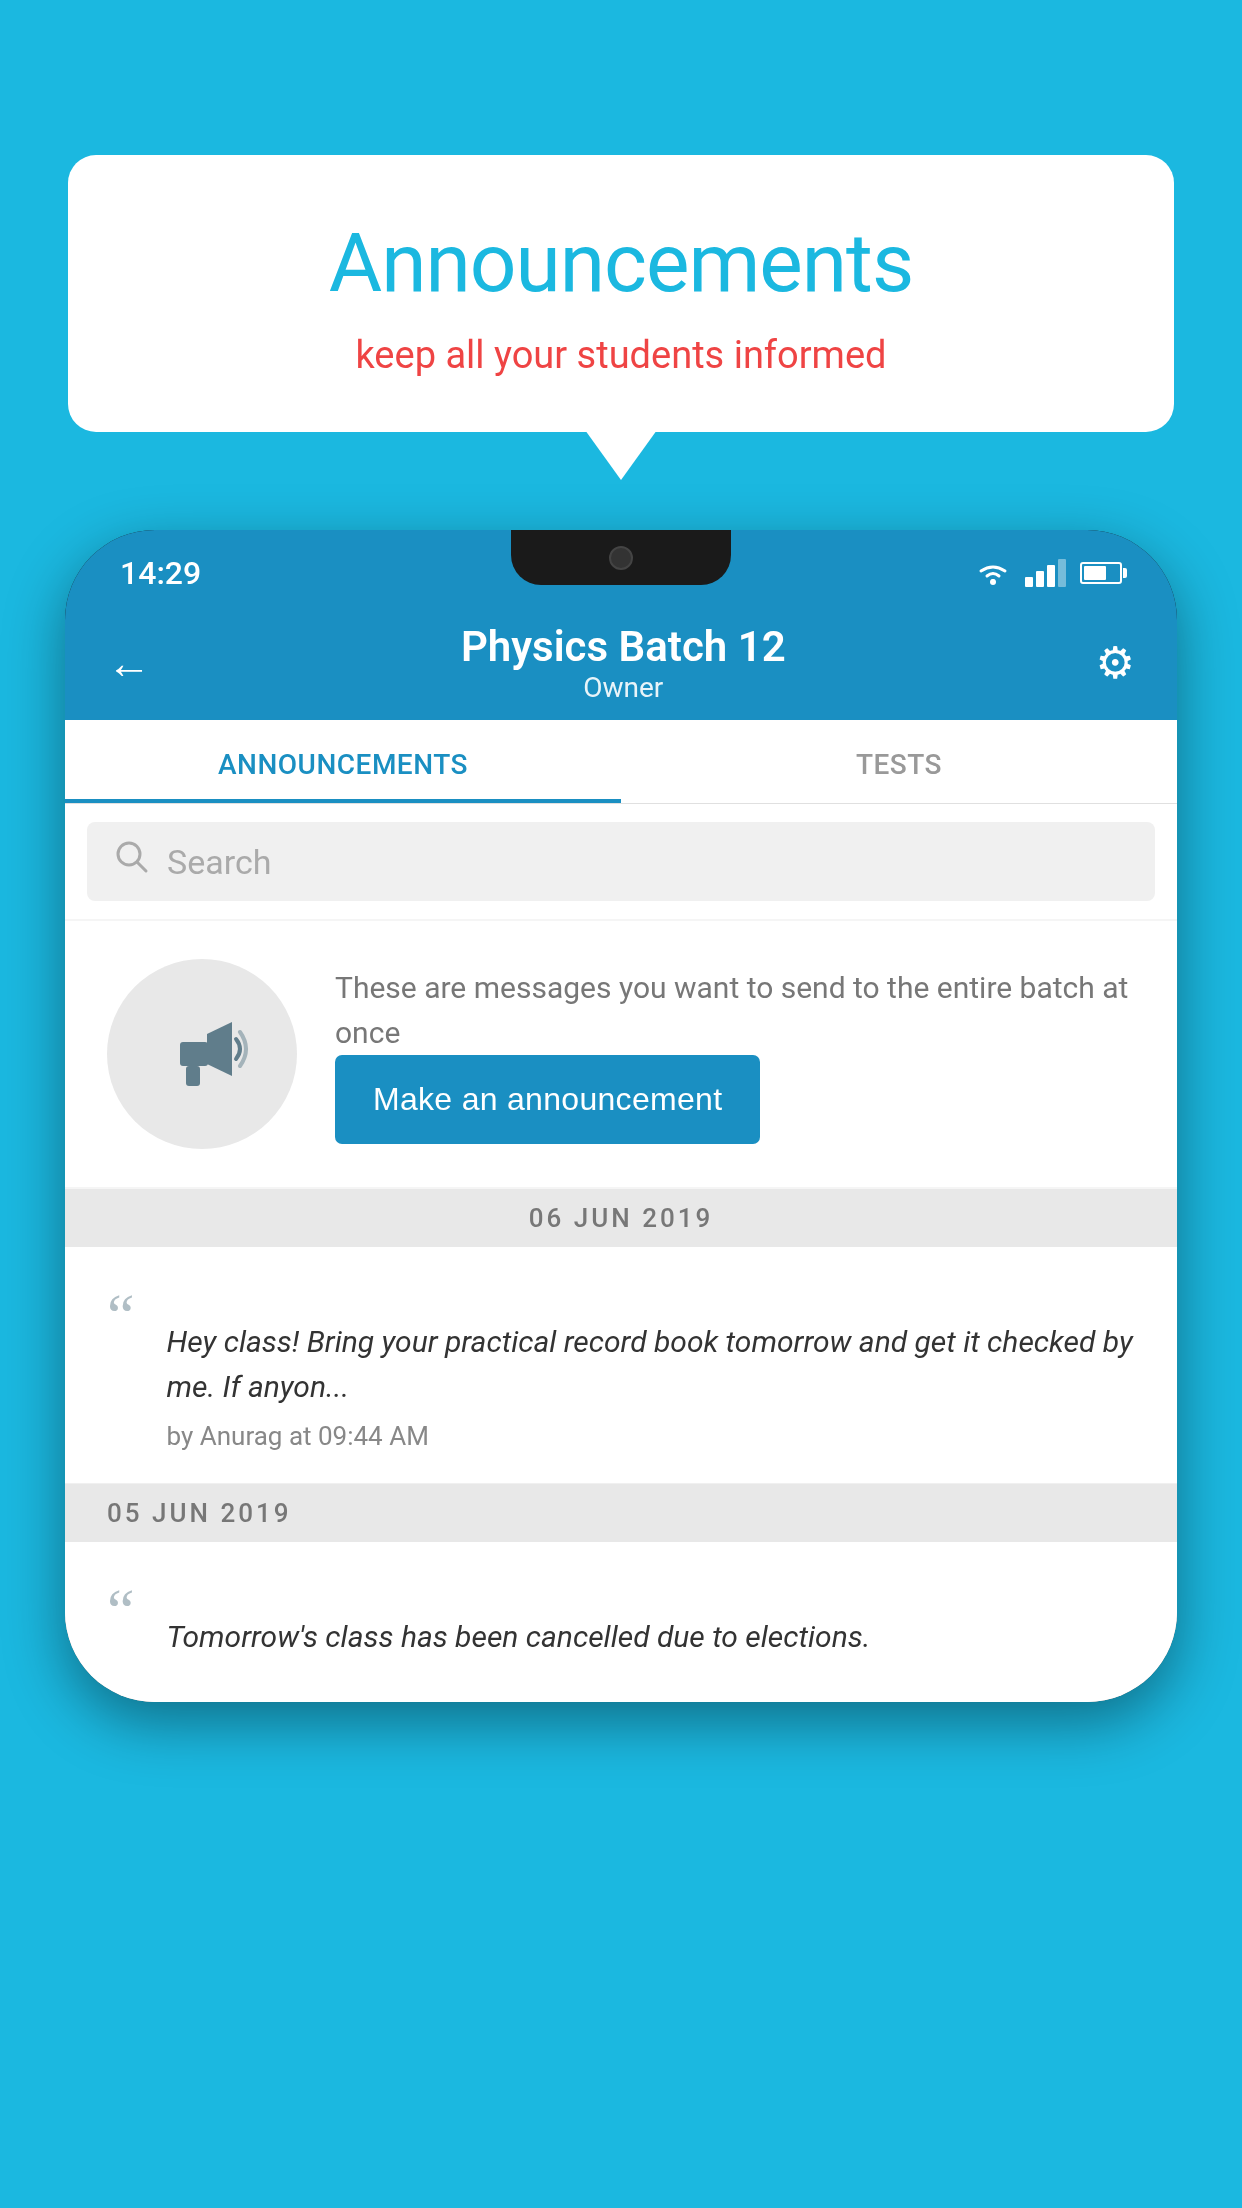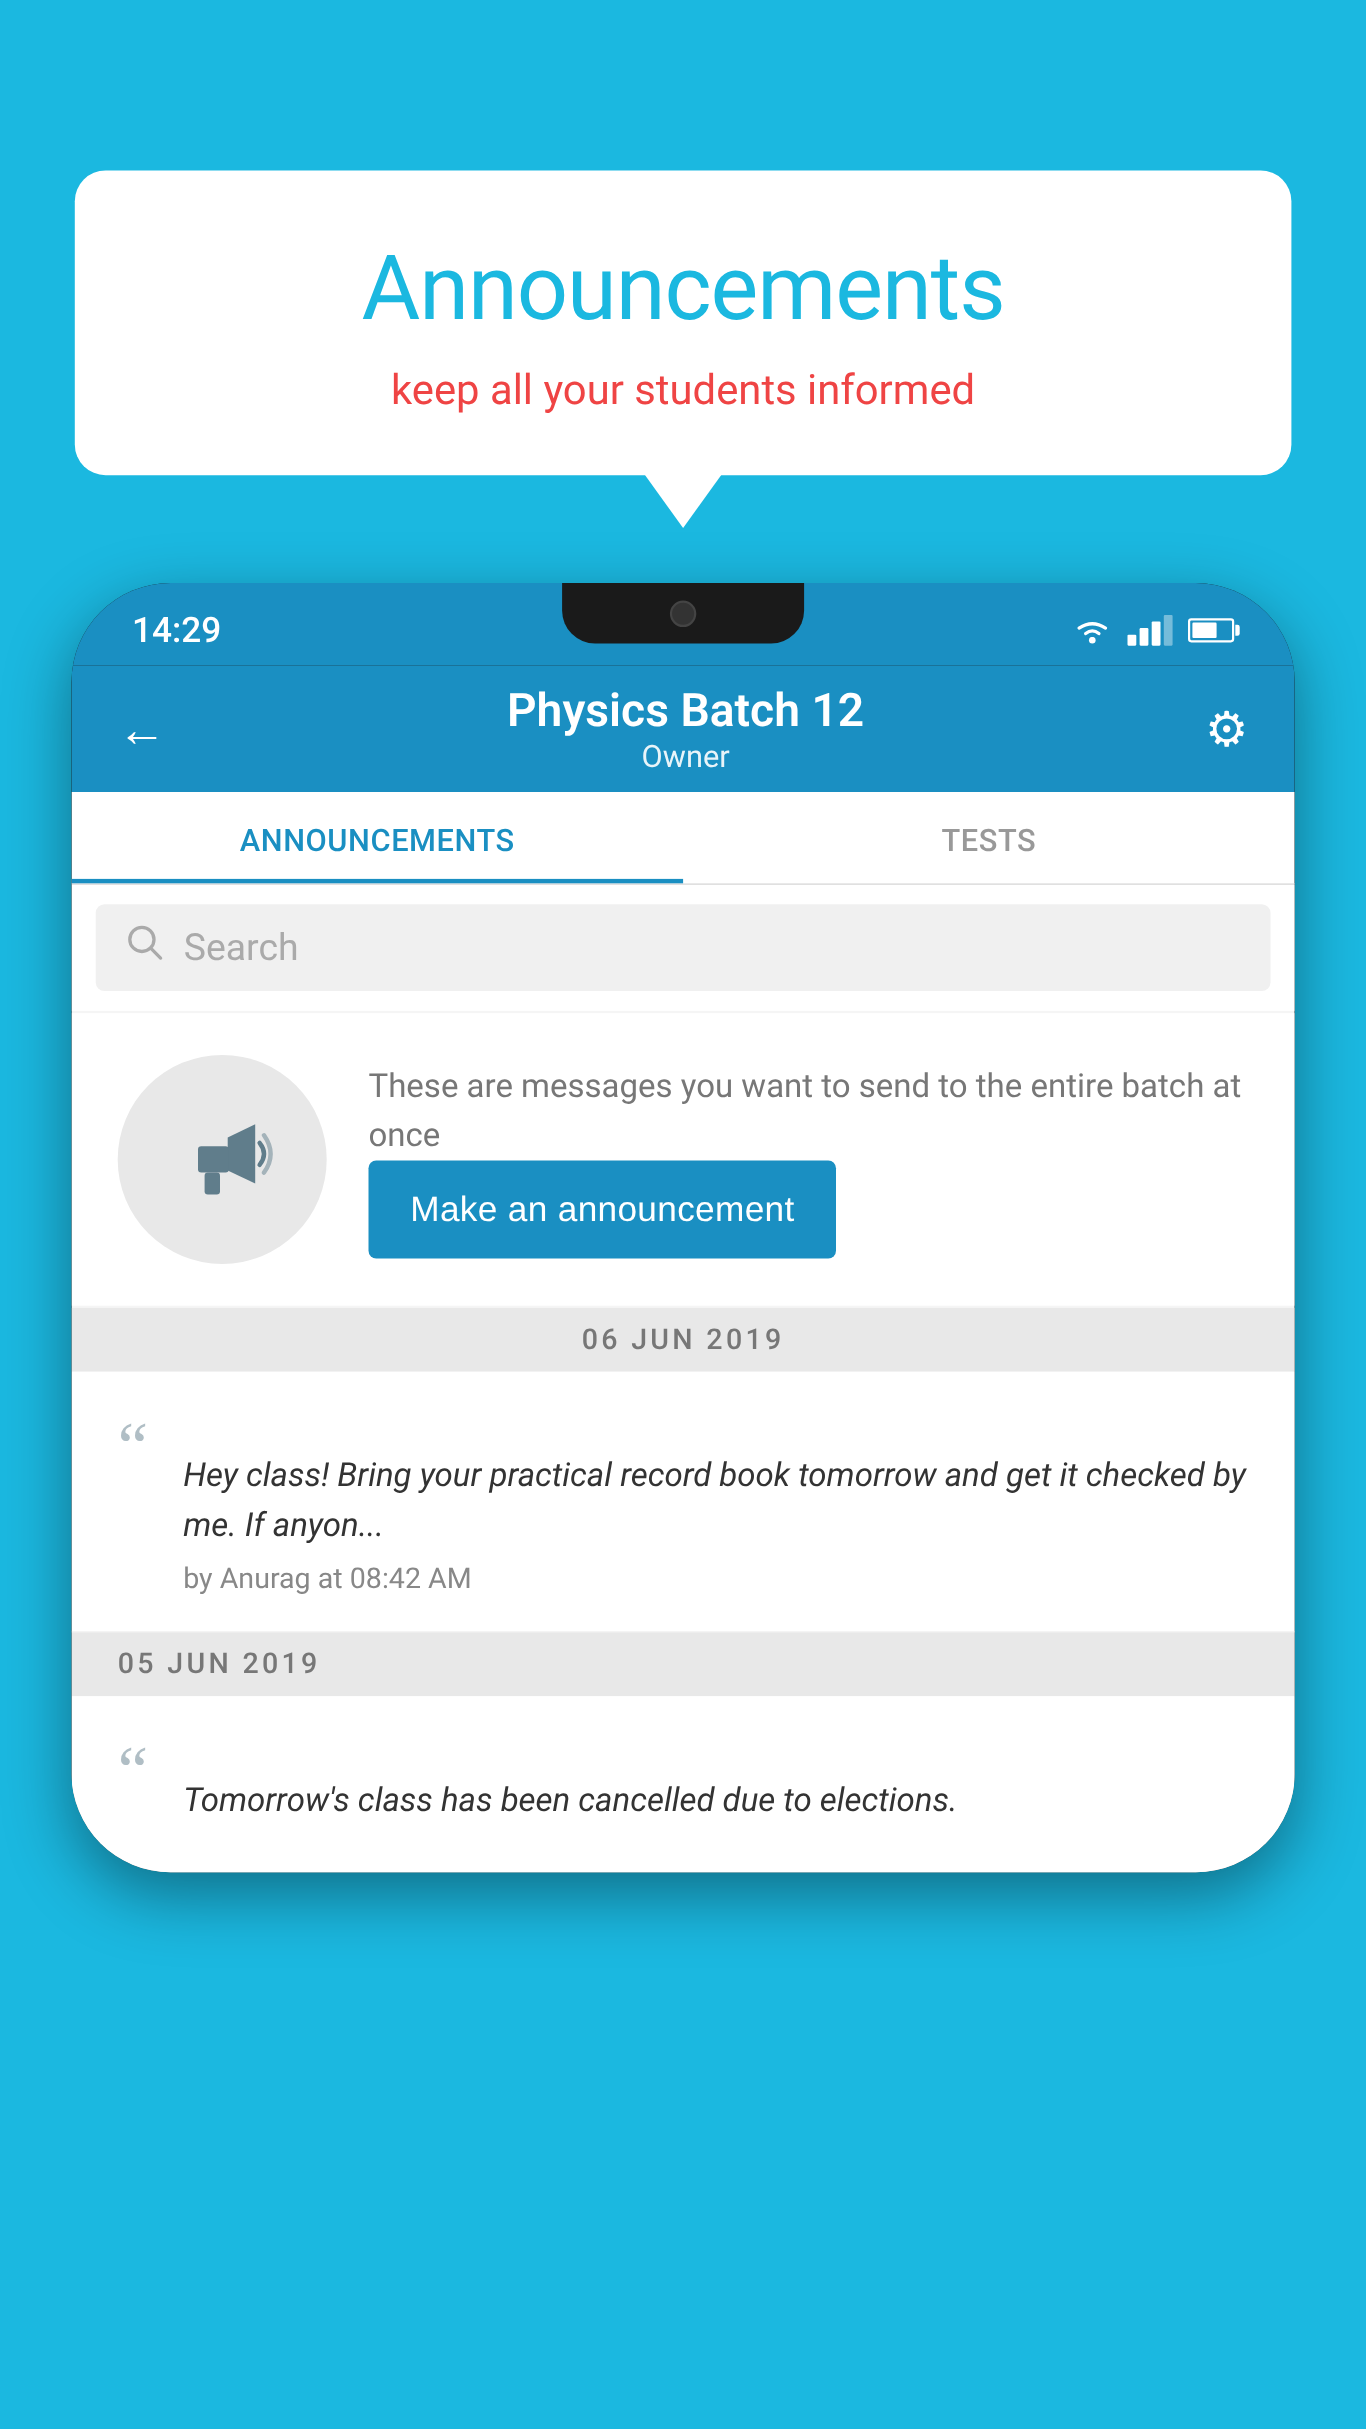--- a/index.html
+++ b/index.html
@@ -469,21 +469,21 @@
           <button class="make-announcement-btn">Make an announcement</button>
         </div>
       </div>
 
       <div class="date-separator">06  JUN  2019</div>
 
       <div class="announcement-item">
         <div class="quote-icon">“</div>
         <div class="announcement-content">
           <div class="announcement-text">Hey class! Bring your practical record book tomorrow and get it checked by me. If anyon...</div>
-          <div class="announcement-meta">by Anurag at 08:42 AM</div>
+          <div class="announcement-meta">by Anurag at 09:44 AM</div>
         </div>
       </div>
 
       <div class="bottom-date-separator">05  JUN  2019</div>
 
       <div class="partial-announcement">
         <div class="quote-icon">“</div>
         <div class="announcement-content">
           <div class="announcement-text">Tomorrow's class has been cancelled due to elections.</div>
         </div>

